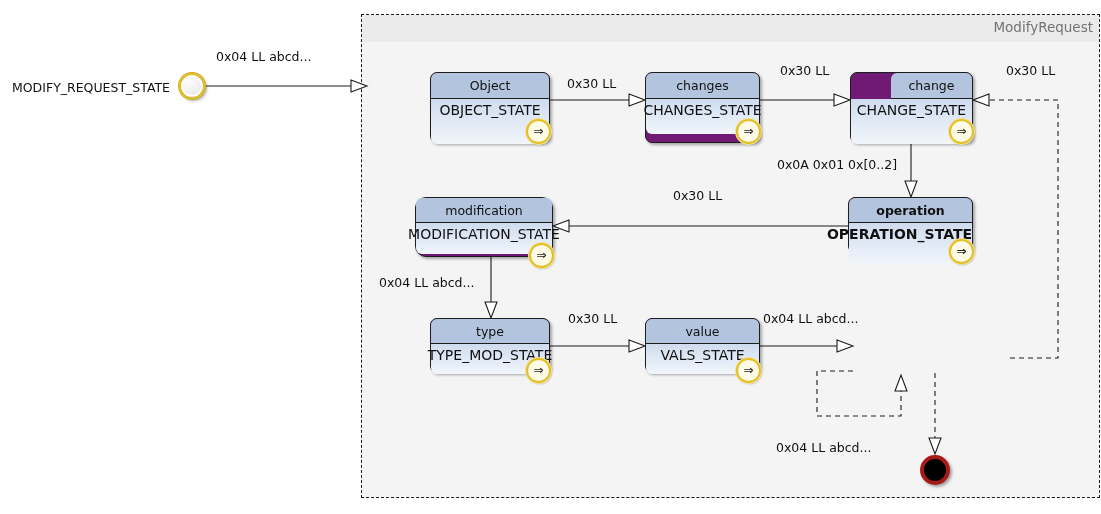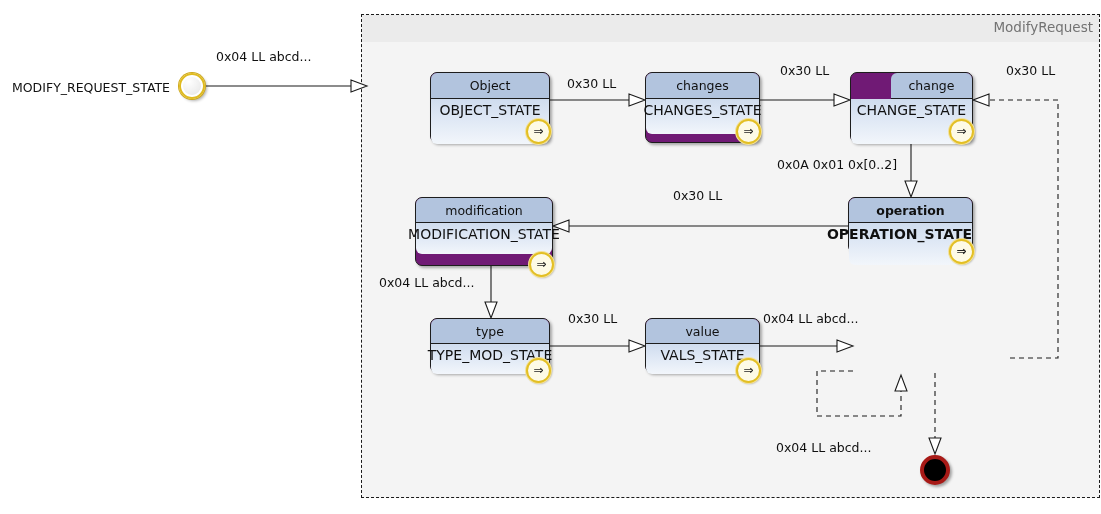--- a/index.html
+++ b/index.html
@@ -225,21 +225,21 @@
       <span>change</span>
     </div>
     <div class="state-body" style="top:26px;height:45px;">
       <span>CHANGE_STATE</span>
     </div>
     <div class="badge" style="right:-2px;bottom:-2px;">
         <span>⇒</span>
       </div>
   </div>
 
-  <div class="state" style="left:415px;top:197px;width:138px;height:69px;">
+  <div class="state" style="left:415px;top:197px;width:138px;height:60px;border-radius:11px;">
     <div class="state-head" style="height:25px;">
       <span>modification</span>
     </div>
     <div class="state-body" style="top:25px;height:31px;">
       <span>MODIFICATION_STATE</span>
     </div>
     <div class="badge" style="right:-2px;bottom:-12px;">
         <span>⇒</span>
       </div>
   </div>

